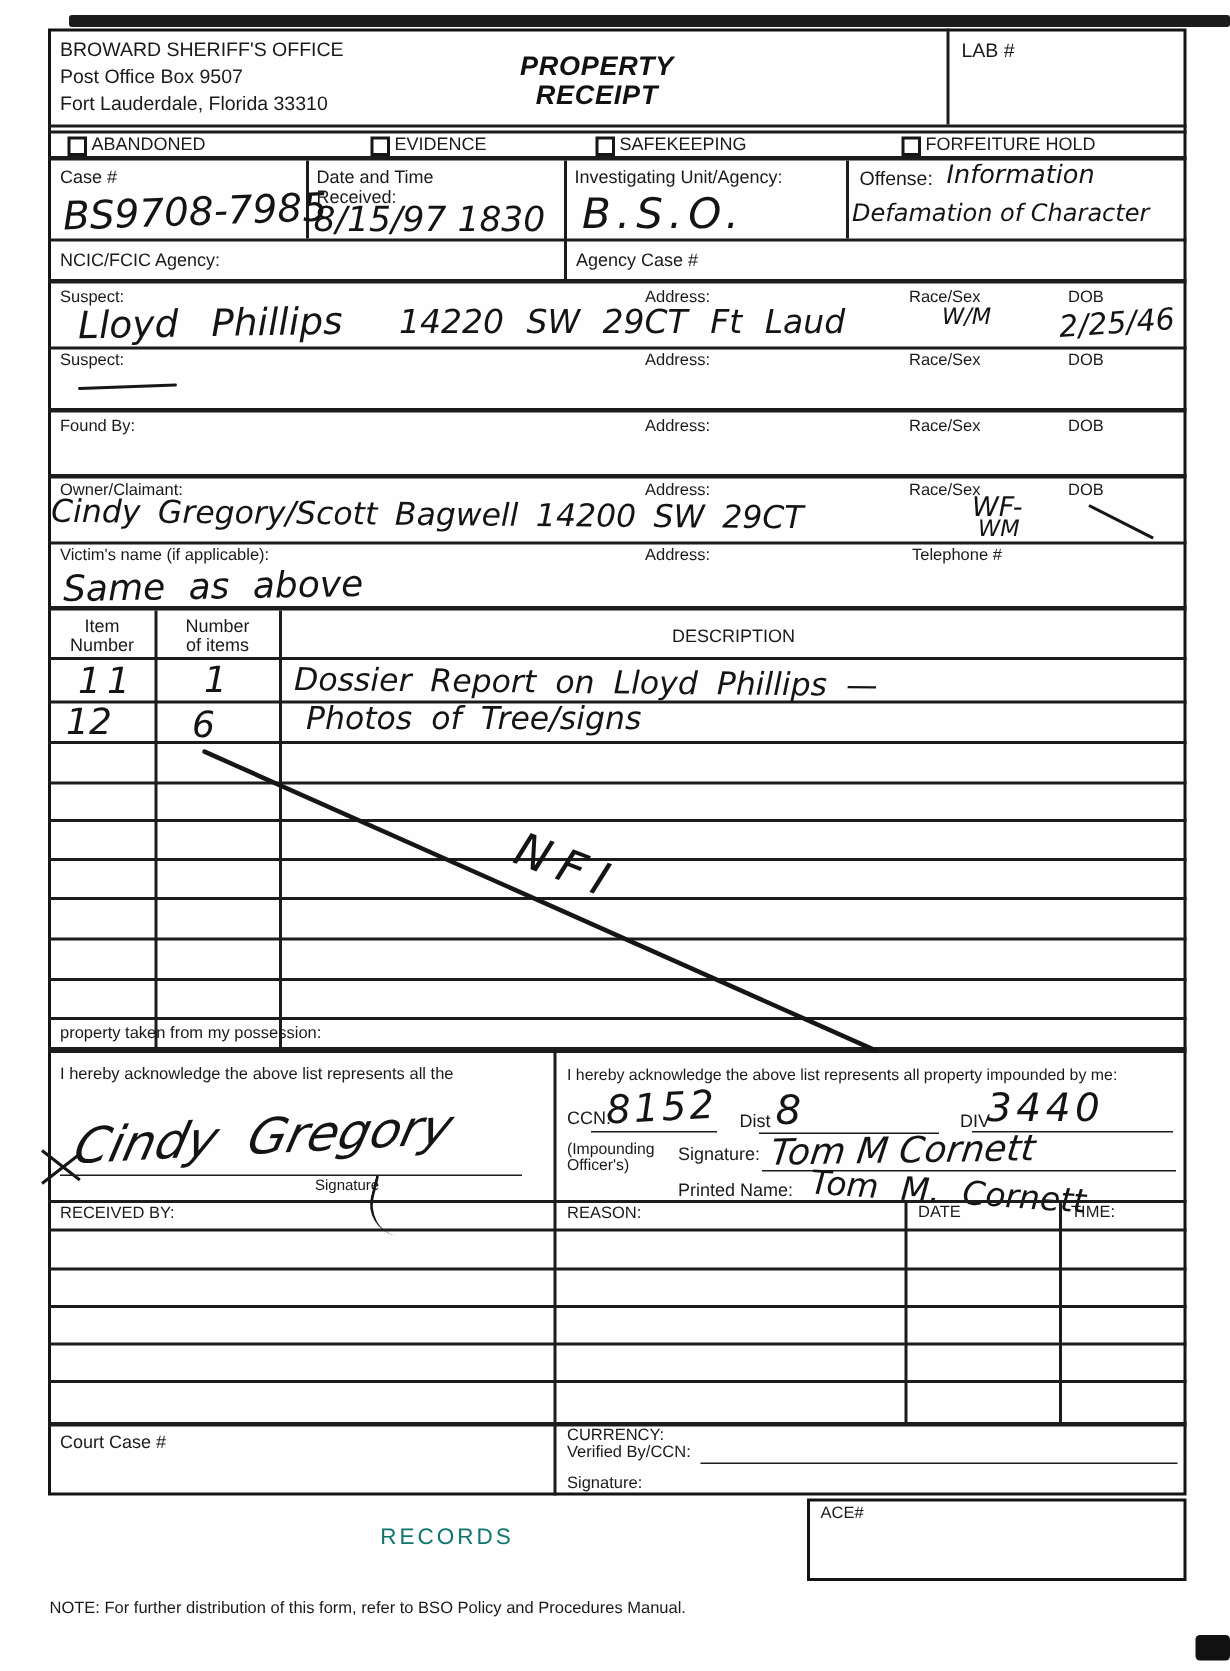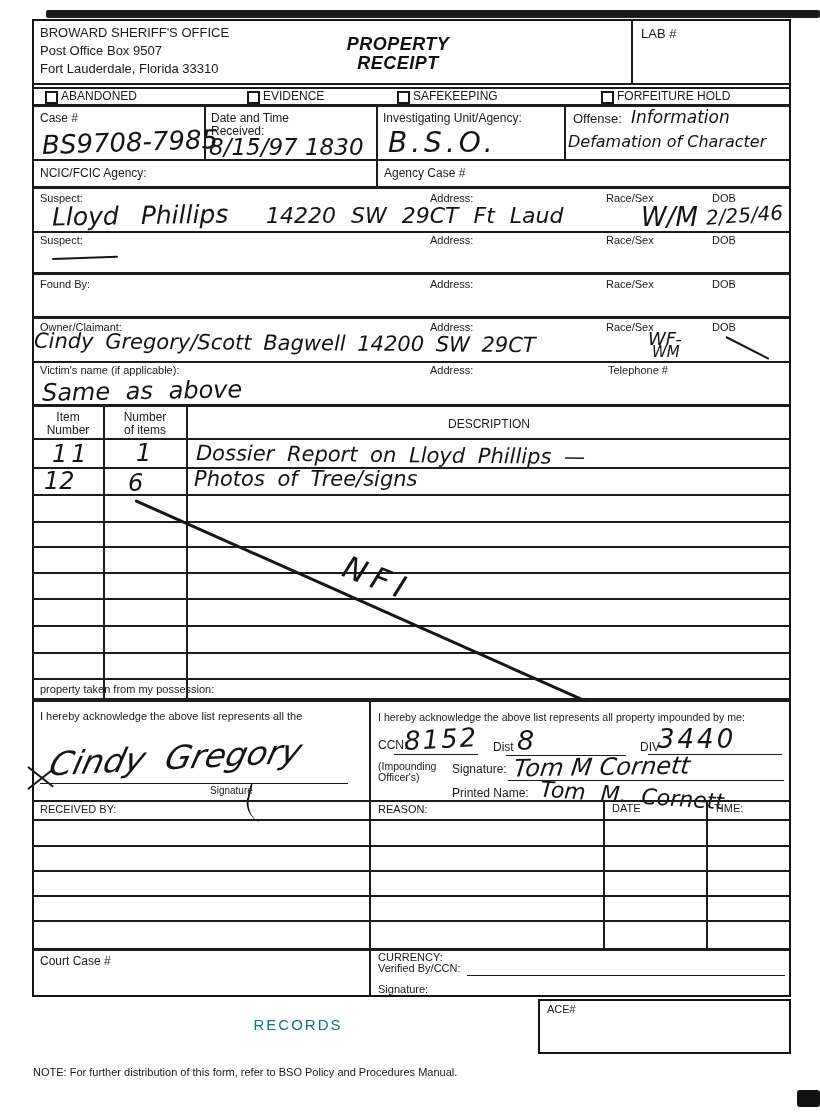--- a/index.html
+++ b/index.html
@@ -68,21 +68,21 @@
   <div class="lbl" style="left:40px;top:166px;">NCIC/FCIC Agency:</div>
   <div class="lbl" style="left:384px;top:166px;">Agency Case #</div>
   <div class="hline" style="left:32px;top:186px;width:759px;height:3px;"></div>
 
   <div class="lbl" style="left:40px;top:192px;font-size:11px;">Suspect:</div>
   <div class="lbl" style="left:430px;top:192px;font-size:11px;">Address:</div>
   <div class="lbl" style="left:606px;top:192px;font-size:11px;">Race/Sex</div>
   <div class="lbl" style="left:712px;top:192px;font-size:11px;">DOB</div>
   <div class="hw" style="left:52px;top:201px;font-size:25px;word-spacing:14px;transform:rotate(-1deg);">Lloyd Phillips</div>
   <div class="hw" style="left:266px;top:203px;font-size:22px;word-spacing:8px;">14220 SW 29CT  Ft  Laud</div>
-  <div class="hw" style="left:641px;top:202px;font-size:26px;font-style:italic;">W/M</div>
+  <div class="hw" style="left:628px;top:202px;font-size:15px;font-style:italic;">W/M</div>
   <div class="hw" style="left:706px;top:203px;font-size:20px;transform:rotate(-4deg);">2/25/46</div>
   <div class="hline" style="left:32px;top:231px;width:759px;height:2px;"></div>
 
   <div class="lbl" style="left:40px;top:234px;font-size:11px;">Suspect:</div>
   <div class="lbl" style="left:430px;top:234px;font-size:11px;">Address:</div>
   <div class="lbl" style="left:606px;top:234px;font-size:11px;">Race/Sex</div>
   <div class="lbl" style="left:712px;top:234px;font-size:11px;">DOB</div>
   <div class="stroke" style="left:52px;top:258px;width:66px;transform:rotate(-2deg);border-radius:2px;"></div>
   <div class="hline" style="left:32px;top:272px;width:759px;height:3px;"></div>
 
@@ -126,21 +126,21 @@
   <div class="hline" style="left:32px;top:625px;width:759px;height:2px;"></div>
   <div class="hline" style="left:32px;top:652px;width:759px;height:2px;"></div>
   <div class="hline" style="left:32px;top:678px;width:759px;height:2px;"></div>
   <div class="hline" style="left:32px;top:698px;width:759px;height:4px;"></div>
 
   <div class="hw" style="left:52px;top:440px;font-size:24px;letter-spacing:4px;">11</div>
   <div class="hw" style="left:136px;top:439px;font-size:24px;">1</div>
   <div class="hw" style="left:196px;top:443px;font-size:21px;word-spacing:6px;transform:rotate(.6deg);">Dossier Report on Lloyd Phillips —</div>
   <div class="hw" style="left:44px;top:467px;font-size:24px;">12</div>
   <div class="hw" style="left:128px;top:469px;font-size:24px;">6</div>
-  <div class="hw" style="left:194px;top:467px;font-size:21px;word-spacing:6px;">Photos of Tree/signs</div>
+  <div class="hw" style="left:204px;top:467px;font-size:21px;word-spacing:6px;">Photos of Tree/signs</div>
 
   <div class="stroke" style="left:135px;top:499px;width:493px;height:3px;transform:rotate(24deg);border-radius:2px;"></div>
   <div class="hw" style="left:342px;top:560px;font-size:31px;letter-spacing:7px;transform:rotate(21deg);">NFI</div>
 
   <div class="vline" style="left:369px;top:702px;width:2px;height:295px;"></div>
 
   <div class="lbl" style="left:40px;top:710px;font-size:11px;">I hereby acknowledge the above list represents all the</div>
   <div class="lbl" style="left:40px;top:683px;font-size:11px;">property taken from my possession:</div>
   <div class="hw" style="left:52px;top:738px;font-size:33px;word-spacing:10px;transform:skewX(-16deg) rotate(-3deg);">Cindy Gregory</div>
   <div class="stroke" style="left:28px;top:766px;width:32px;transform:rotate(38deg);"></div>

